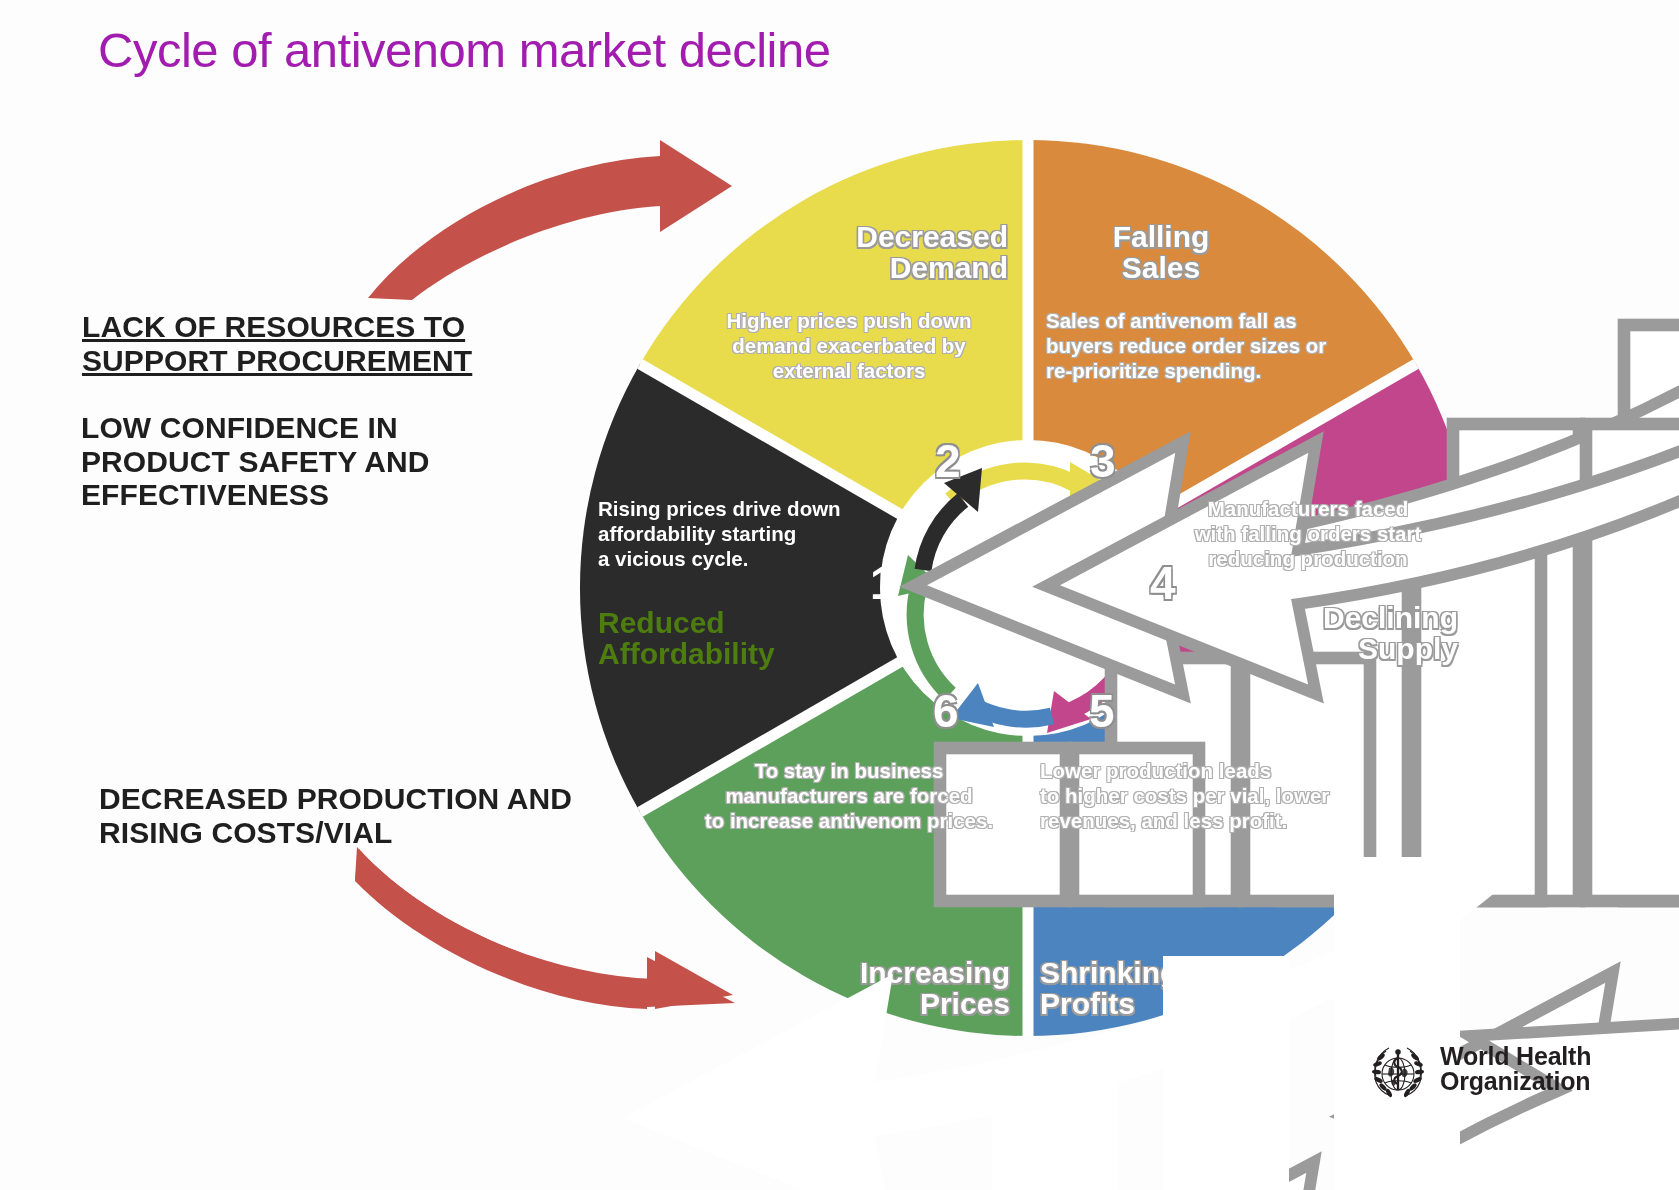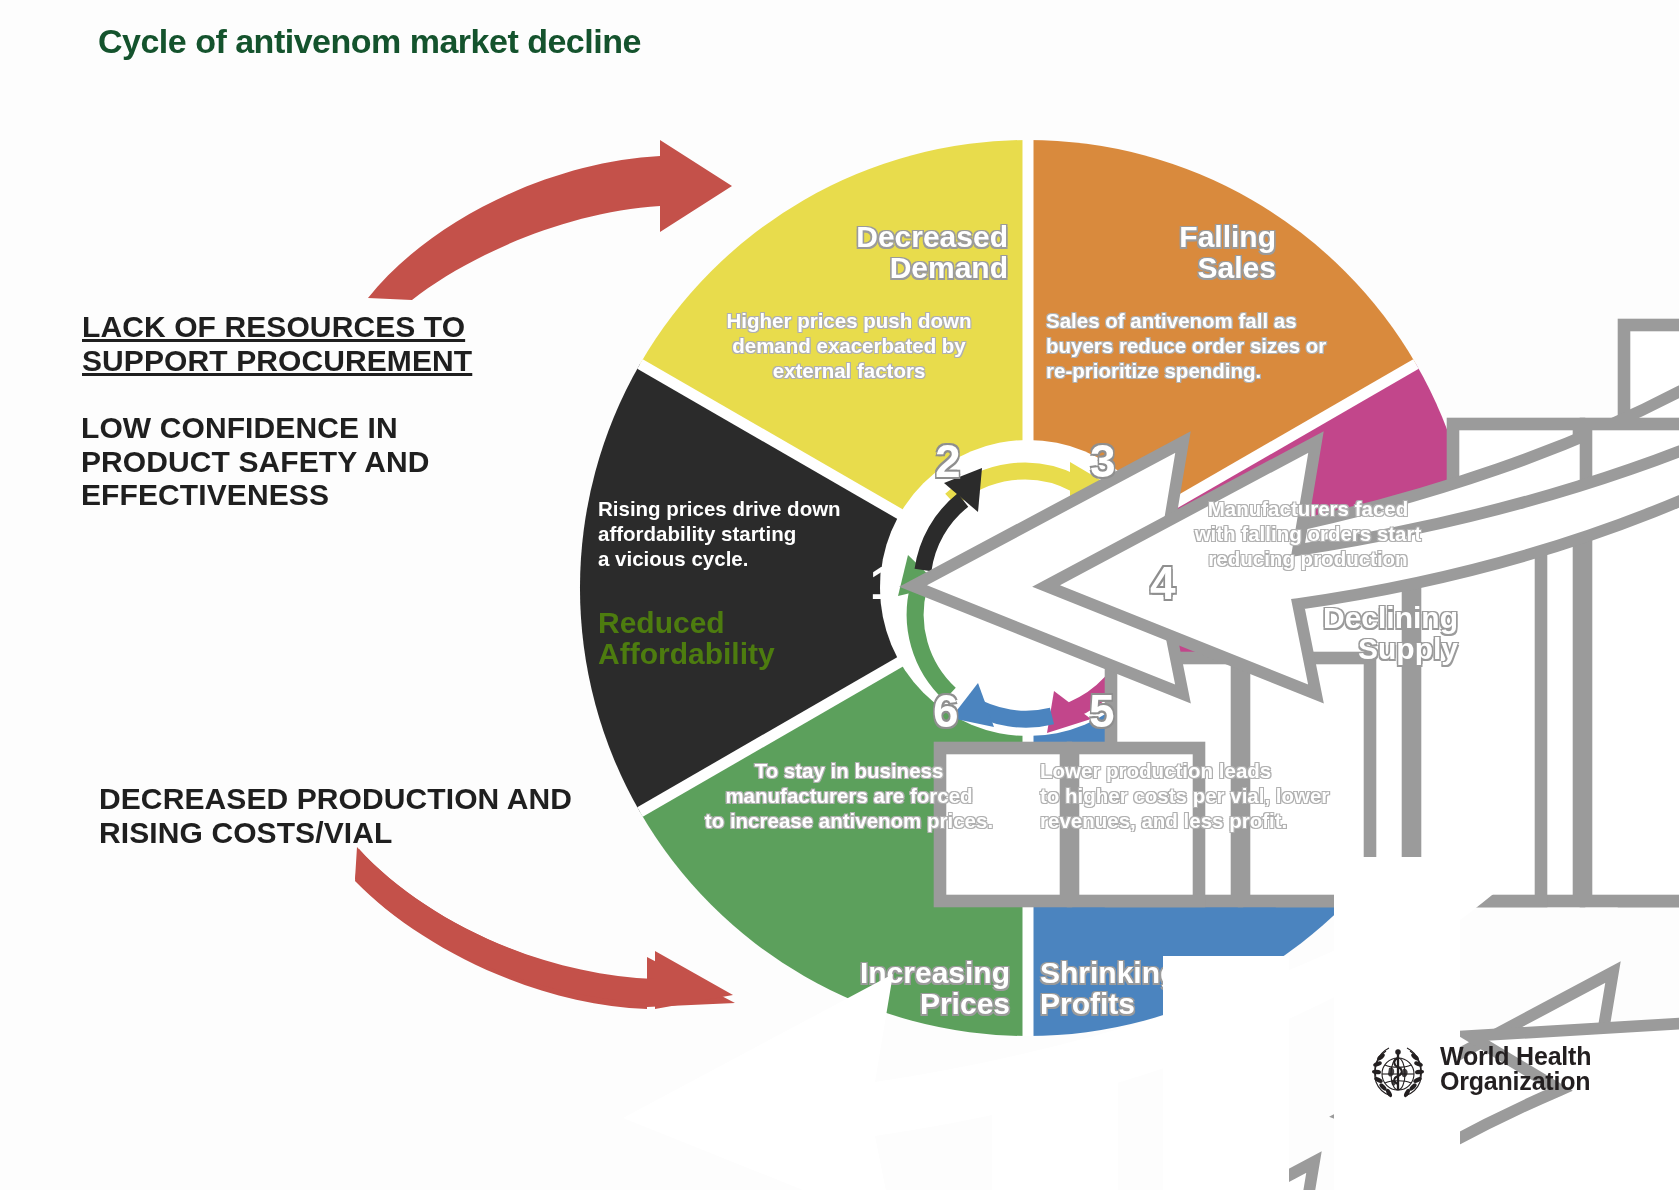--- a/index.html
+++ b/index.html
@@ -7,21 +7,21 @@
   body{
     width:1679px; height:1190px; position:relative; overflow:hidden;
     font-family:"Liberation Sans", sans-serif;
     background:#fdfdfd;
   }
   .page{ position:absolute; inset:0; }
 
   
   #page-title{
     position:absolute; left:98px; top:22px;
-    font-size:34px; font-weight:bold; color:#14532d;
+    font-size:49px; font-weight:normal; color:#a21caf;
     letter-spacing:-0.5px; white-space:nowrap;
   }
 
   
   .callout{
     position:absolute;
     font-size:30px; font-weight:bold; color:#1f1f1f;
     line-height:1.12; letter-spacing:0.1px;
   }
   #callout-procurement{ left:82px; top:310px; width:520px;text-decoration:underline; }
@@ -201,21 +201,21 @@
         <g fill="#ffffff" stroke="#9b9b9b" stroke-width="1.4">
           <rect x="3" y="50" width="14" height="17"></rect>
           <rect x="22" y="40" width="14" height="27"></rect>
           <rect x="41" y="27" width="14" height="40"></rect>
           <rect x="60" y="14" width="14" height="53"></rect>
           <rect x="79" y="3" width="14" height="64"></rect>
         </g>
         <path d="M96,4 C78,16 54,24 28,28 L30,16 L0,32 L30,44 L28,34 C56,30 82,20 98,6 Z" fill="#ffffff" stroke="#9b9b9b" stroke-width="1.3"></path>
       </svg>
     </div>
-    <div class="seg-text" style="left:468px; top:84px; width:230px; text-align:right;">
+    <div class="seg-text" style="left:468px; top:84px; width:230px; text-align:center;">
       <div class="seg-head outlined">
         <span>Falling</span><br>
         <span>Sales</span>
       </div>
     </div>
     <div class="seg-text" style="left:468px; top:170px; width:352px; text-align:left;">
       <div class="seg-body outlined">
         <span>Sales of antivenom fall as</span><br>
         <span>buyers reduce order sizes or</span><br>
         <span>re-prioritize spending.</span>

